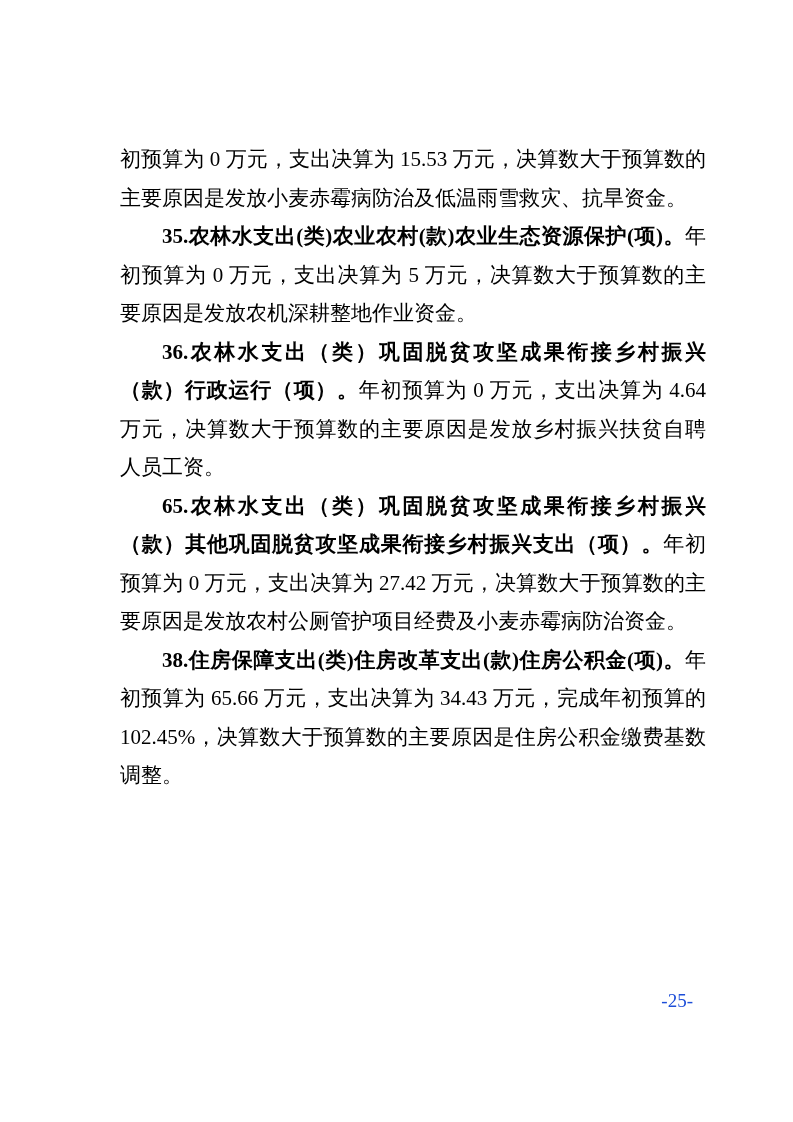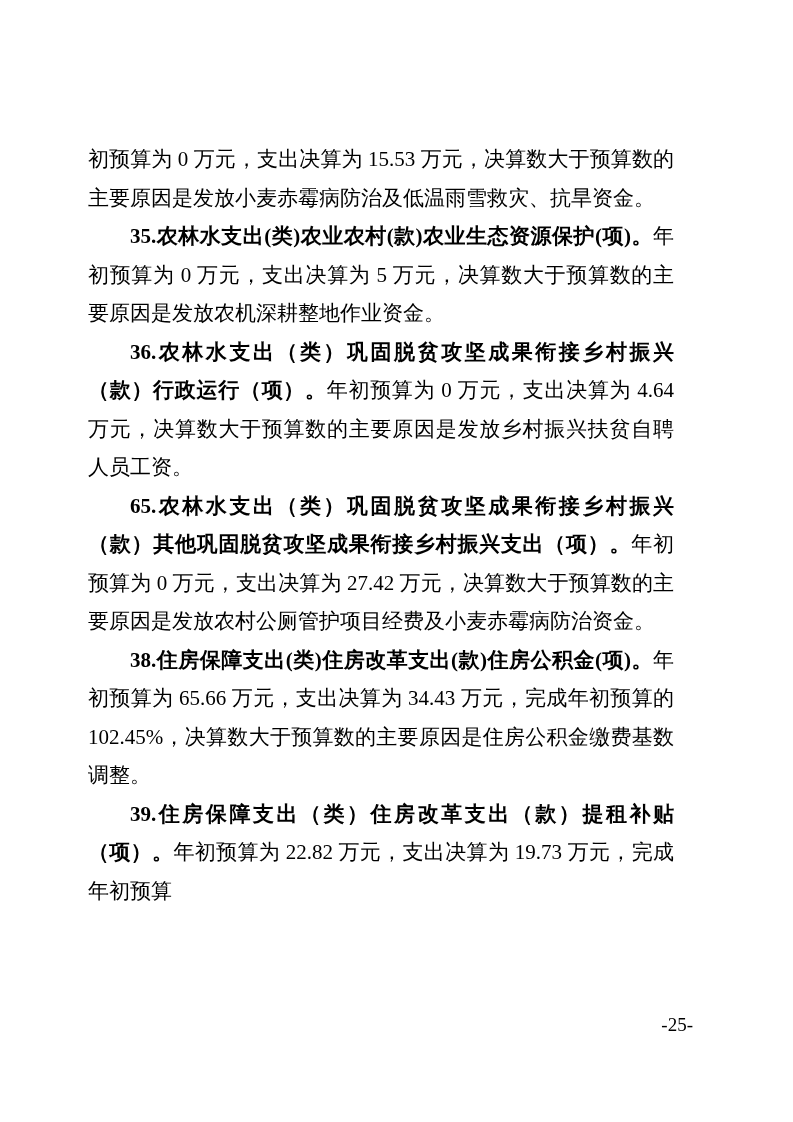--- a/index.html
+++ b/index.html
@@ -11,21 +11,21 @@
       position: relative;
       width: 793px;
       height: 1122px;
       background: #ffffff;
       overflow: hidden;
       font-family: "Liberation Serif", "DejaVu Serif", serif;
       color: #000000;
     }
     .content {
       position: absolute;
-      left: 88px;
+      left: 120px;
       top: 140px;
       width: 586px;
       font-size: 21px;
       line-height: 38.5px;
       text-align: justify;
     }
     .para {
       margin: 0;
       text-indent: 2em;
       word-break: break-all;
@@ -35,39 +35,37 @@
     }
     .heading-bold {
       font-weight: bold;
     }
     .page-number {
       position: absolute;
       right: 100px;
       top: 990px;
       font-size: 19px;
       font-family: "Liberation Serif", "DejaVu Serif", serif;
-      color: #000000;
-      margin-top: 24px;
+      color: #1d4ed8;
     }
   </style>
 </head>
 <body>
 
 <div class="page">
   <div class="content">
 
     <p class="para no-indent"><span>初预算为 0 万元，支出决算为 15.53 万元，决算数大于预算数的主要原因是发放小麦赤霉病防治及低温雨雪救灾、抗旱资金。</span></p>
 
 
     <p class="para"><span class="heading-bold">35.农林水支出(类)农业农村(款)农业生态资源保护(项)。</span><span>年初预算为 0 万元，支出决算为 5 万元，决算数大于预算数的主要原因是发放农机深耕整地作业资金。</span></p>
 
     <p class="para"><span class="heading-bold">36.农林水支出（类）巩固脱贫攻坚成果衔接乡村振兴（款）行政运行（项）。</span><span>年初预算为 0 万元，支出决算为 4.64 万元，决算数大于预算数的主要原因是发放乡村振兴扶贫自聘人员工资。</span></p>
 
     <p class="para"><span class="heading-bold">65.农林水支出（类）巩固脱贫攻坚成果衔接乡村振兴（款）其他巩固脱贫攻坚成果衔接乡村振兴支出（项）。</span><span>年初预算为 0 万元，支出决算为 27.42 万元，决算数大于预算数的主要原因是发放农村公厕管护项目经费及小麦赤霉病防治资金。</span></p>
 
     <p class="para"><span class="heading-bold">38.住房保障支出(类)住房改革支出(款)住房公积金(项)。</span><span>年初预算为 65.66 万元，支出决算为 34.43 万元，完成年初预算的 102.45%，决算数大于预算数的主要原因是住房公积金缴费基数调整。</span></p>
 
-    <p class="para"><span class="heading-bold">39.住房保障支出（类）住房改革支出（款）提租补贴（项）。</span><span>年初预算为 22.82 万元，支出决算为 19.73 万元，完成年初预算</span></p>
 
   </div>
 
   <div class="page-number">-25-</div>
 </div>
 
 </body></html>

